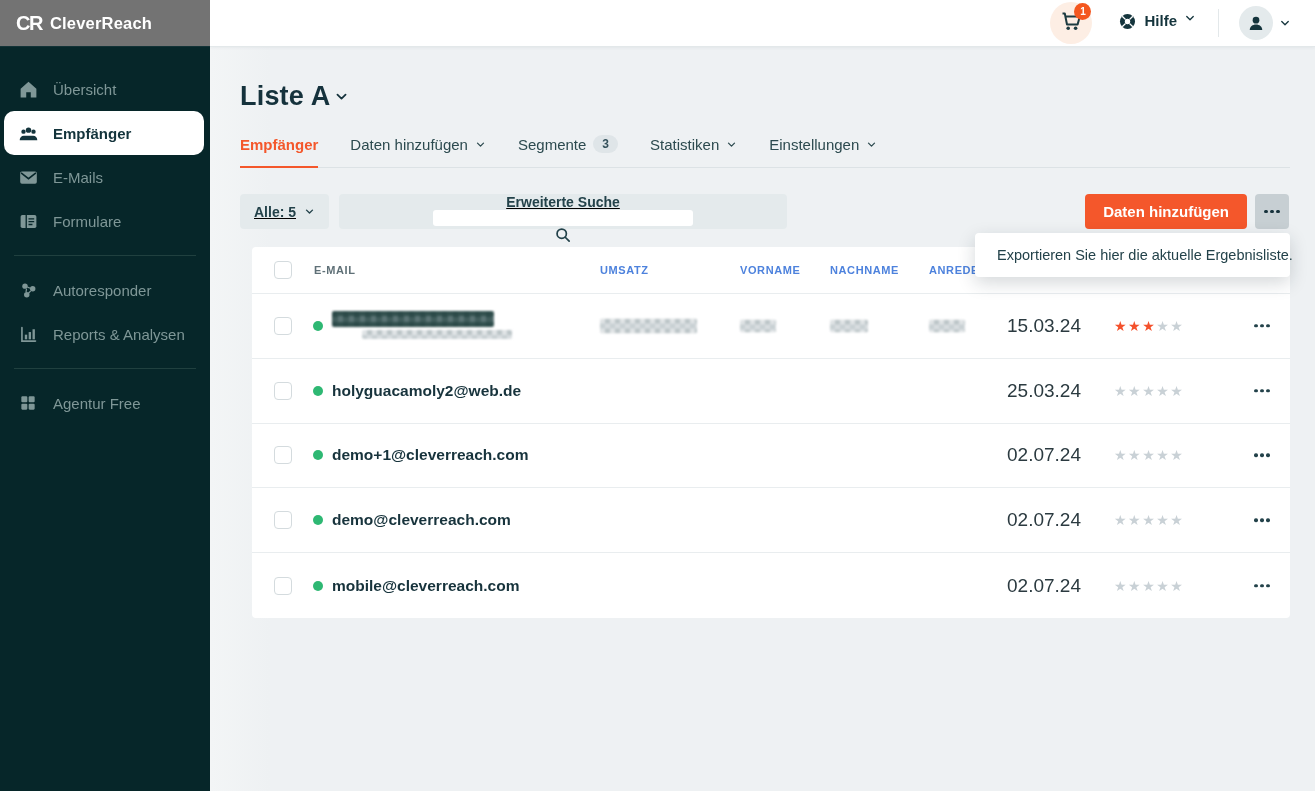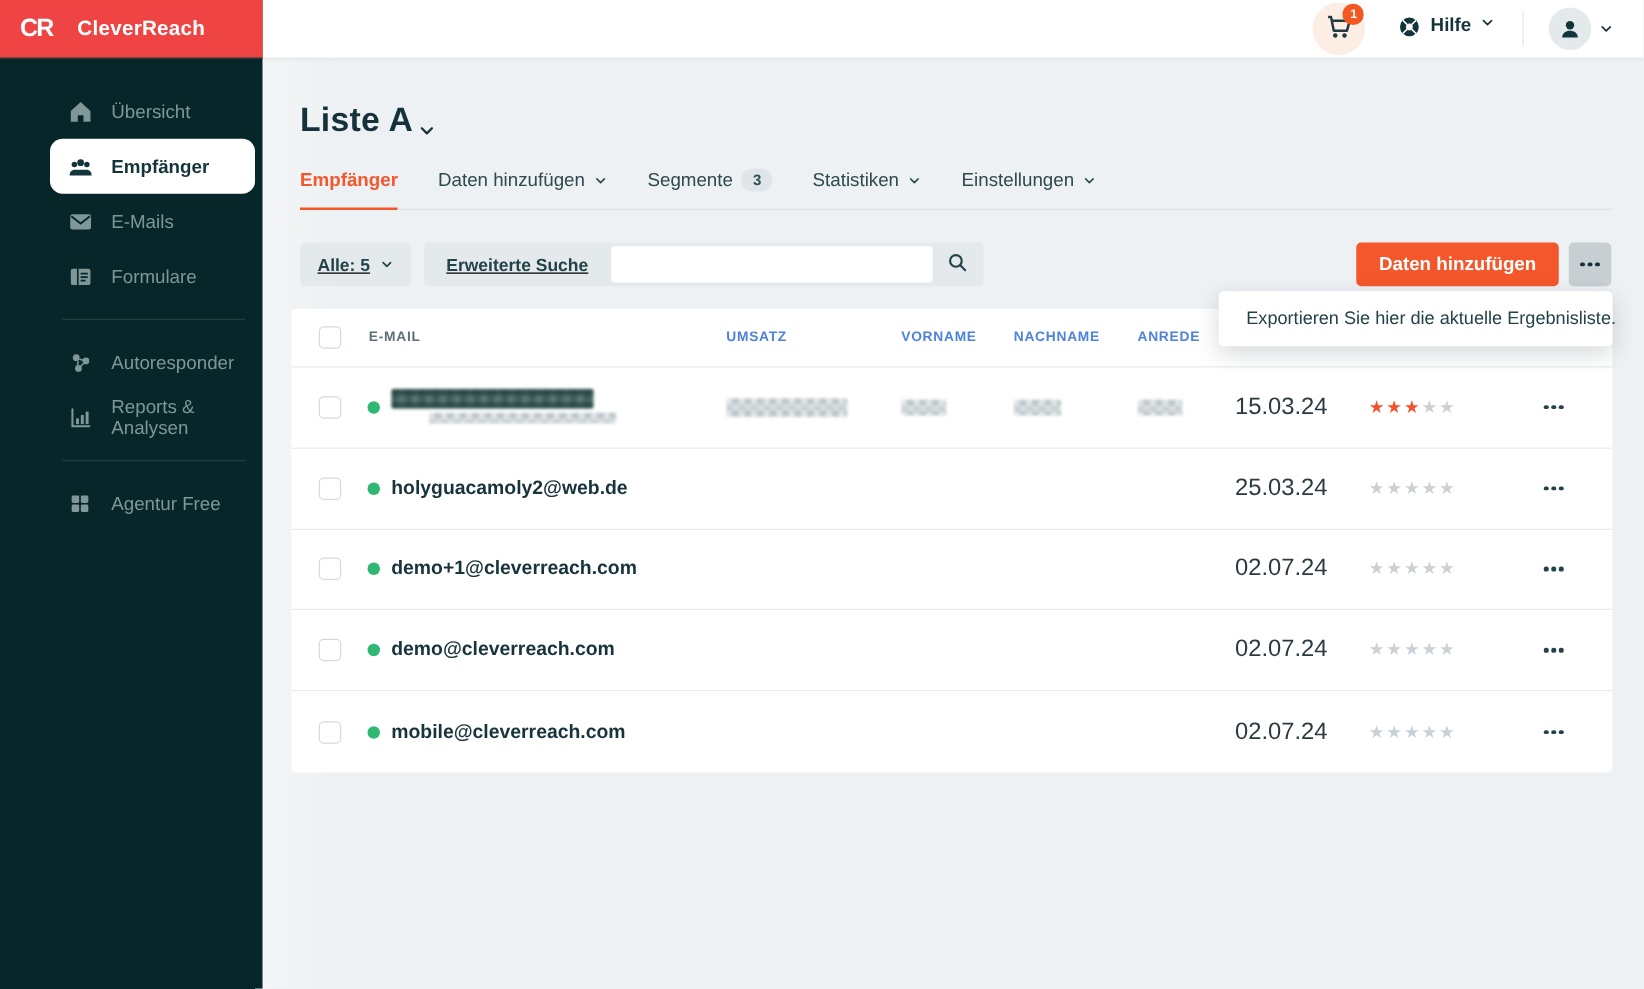--- a/index.html
+++ b/index.html
@@ -2,67 +2,67 @@
 <html><head>
 <meta charset="utf-8">
 <style>
   * { margin:0; padding:0; box-sizing:border-box; }
   html,body { width:1315px; height:791px; }
   body { font-family:"Liberation Sans", sans-serif; background:#eef1f3; overflow:hidden; }
   .app { position:relative; width:1315px; height:791px; }
 
   
   .sidebar { position:absolute; left:0; top:0; width:210px; height:791px; background:#062629; z-index:30; }
-  .logo { height:47px; background:#ef4444; display:flex; align-items:center; padding-left:16px; gap:20px; border-bottom:1px solid #123236; }
+  .logo { height:47px; background:#737373; display:flex; align-items:center; padding-left:16px; gap:8px; border-bottom:1px solid #123236; }
   .logo-mark { color:#fff; font-weight:800; font-size:20px; letter-spacing:-1.5px; }
   .logo-text { color:#fff; font-weight:700; font-size:16.5px; letter-spacing:.2px; }
-  .nav { padding-top:20px;margin-left:36px; }
+  .nav { padding-top:20px; }
   .nav-item { height:44px; display:flex; align-items:center; gap:14px; padding-left:18px; color:#7f9797; font-size:15px; cursor:pointer; }
   .nav-item .ni-icon { width:21px; height:21px; display:inline-flex; color:#7f9797; flex:0 0 21px; }
   .nav-item.active { background:#fff; color:#14343c; font-weight:600; margin:0 6px 0 4px; border-radius:10px; padding-left:14px; }
   .nav-item.active .ni-icon { color:#14343c; }
   .nav-divider { height:1px; background:#20403f; margin:12px 14px; }
 
   
   .topbar { position:absolute; left:210px; top:0; right:0; height:47px; background:#fff; border-bottom:1px solid #e3e8ea; box-shadow:0 1px 3px rgba(20,40,50,.05); display:flex; align-items:center; justify-content:flex-end; padding-right:24px; z-index:25; }
   .cart-wrap { position:relative; width:42px; height:42px; border-radius:50%; background:#fdeee4; display:flex; align-items:center; justify-content:center; margin-right:26px; cursor:pointer; }
   .cart-badge { position:absolute; top:1px; right:1px; min-width:17px; height:17px; border-radius:50%; background:#f4571f; color:#fff; font-size:10px; font-weight:700; display:flex; align-items:center; justify-content:center; }
   .help-group { display:flex; align-items:flex-start; gap:7px; color:#14343c; font-size:15px; font-weight:600; margin-right:22px; cursor:pointer; }
   .tb-divider { width:1px; height:28px; background:#e3e8ea; margin-right:20px; }
   .avatar { width:34px; height:34px; border-radius:50%; background:#e4eaec; display:flex; align-items:center; justify-content:center; cursor:pointer; }
   .avatar-group { display:flex; align-items:center; gap:6px; cursor:pointer; }
   .chev { display:inline-flex; }
 
   
   .content { position:absolute; left:210px; top:47px; right:0; bottom:0; background:linear-gradient(90deg,#f3f5f6 0,#eef1f3 60px); }
-  .page-title-row { position:absolute; left:30px; top:34px; display:flex; align-items:flex-end; gap:4px; }
+  .page-title-row { position:absolute; left:30px; top:34px; display:flex; align-items:center; gap:4px; }
   .page-title { font-size:27px; font-weight:700; color:#15323c; letter-spacing:.2px; }
 
   .tabs { position:absolute; left:30px; right:25px; top:88px; display:flex; gap:32px; border-bottom:1px solid #dce2e5; }
   .tab { display:flex; align-items:center; gap:7px; font-size:15px; color:#2c4a4f; padding-bottom:13px; border-bottom:2px solid transparent; margin-bottom:-1px; cursor:pointer; }
   .tab.active { color:#f4572b; font-weight:600; border-bottom-color:#f4572b; }
   .tab-badge { background:#dfe5e8; color:#33505a; font-size:12px; font-weight:600; border-radius:10px; padding:2px 9px; }
 
   .filter-row { position:absolute; left:30px; right:25px; top:147px; height:35px; display:flex; align-items:center;text-decoration:underline; }
   .btn-all { height:35px; background:#e4eaec; border:none; border-radius:4px; padding:0 14px; font-size:14px; font-weight:600; color:#23424a; display:flex; align-items:center; gap:8px; cursor:pointer; font-family:inherit; }
-  .adv-search { margin-left:10px; height:35px; background:#e4eaec; border-radius:4px; display:flex; align-items:center; width:448px; }
+  .adv-search { margin-left:10px; height:35px; background:#e4eaec; border-radius:4px; display:flex; align-items:center; width:448px;flex-direction:column; }
   .adv-label { font-size:14px; font-weight:600; color:#23424a; padding:0 18px; white-space:nowrap; }
   .search-input { height:29px; width:260px; border:none; border-radius:3px; background:#fff; padding:0 8px; font-size:14px; font-family:inherit; outline:none; }
   .search-btn { width:42px; height:35px; background:transparent; border:none; display:flex; align-items:center; justify-content:center; color:#23424a; cursor:pointer; }
   .btn-add { position:absolute; right:43px; top:0; height:35px; background:#f4572b; color:#fff; border:none; border-radius:4px; font-size:15px; font-weight:600; padding:0 18px; cursor:pointer; font-family:inherit; }
   .btn-more { position:absolute; right:1px; top:0; height:35px; width:34px; background:#c7cfd3; border:none; border-radius:4px; display:flex; align-items:center; justify-content:center; gap:2.5px; cursor:pointer; }
   .dot3 { width:3.5px; height:3.5px; border-radius:50%; background:#16323c; }
 
   
   .context-menu { position:absolute; top:186px; right:25px; width:315px; background:#fff; border-radius:4px; box-shadow:0 6px 18px rgba(20,40,50,.18); padding:6px 0; z-index:20; }
   .menu-item { height:32px; display:flex; align-items:center; font-size:14.5px; color:#23424a; padding:0 16px; margin:0 6px; border-radius:6px; cursor:pointer; white-space:nowrap; }
   .menu-item.highlighted { background:#edf1f3; }
 
   
-  .table-card { position:absolute; left:23px; right:25px; top:200px; height:371px; background:#fff; border-radius:4px; }
+  .table-card { position:absolute; left:42px; right:25px; top:200px; height:371px; background:#fff; border-radius:4px; }
   .t-header { position:relative; height:47px; border-bottom:1px solid #e9edef; }
   .t-row { position:relative; height:64.8px; border-bottom:1px solid #e9edef; }
   .t-row:last-child { border-bottom:none; }
   .cb { position:absolute; left:22px; top:50%; transform:translateY(-50%); width:18px; height:18px; border:1.5px solid #d4dbde; border-radius:4px; background:#fff; cursor:pointer; }
   .col-h { position:absolute; top:50%; transform:translateY(-50%); font-size:11px; font-weight:700; letter-spacing:.6px; }
   .col-h.muted { color:#5f7077; }
   .col-h.link { color:#4d82dd; cursor:pointer; }
   .status-dot { position:absolute; left:61px; top:50%; transform:translateY(-50%); width:10px; height:10px; border-radius:50%; background:#2eb873; }
   .email { position:absolute; left:80px; top:50%; transform:translateY(-50%); font-size:15.5px; font-weight:700; color:#17333c; cursor:pointer; }
   .r-date { position:absolute; left:755px; top:50%; transform:translateY(-50%); font-size:19px; color:#2b3a40; }

